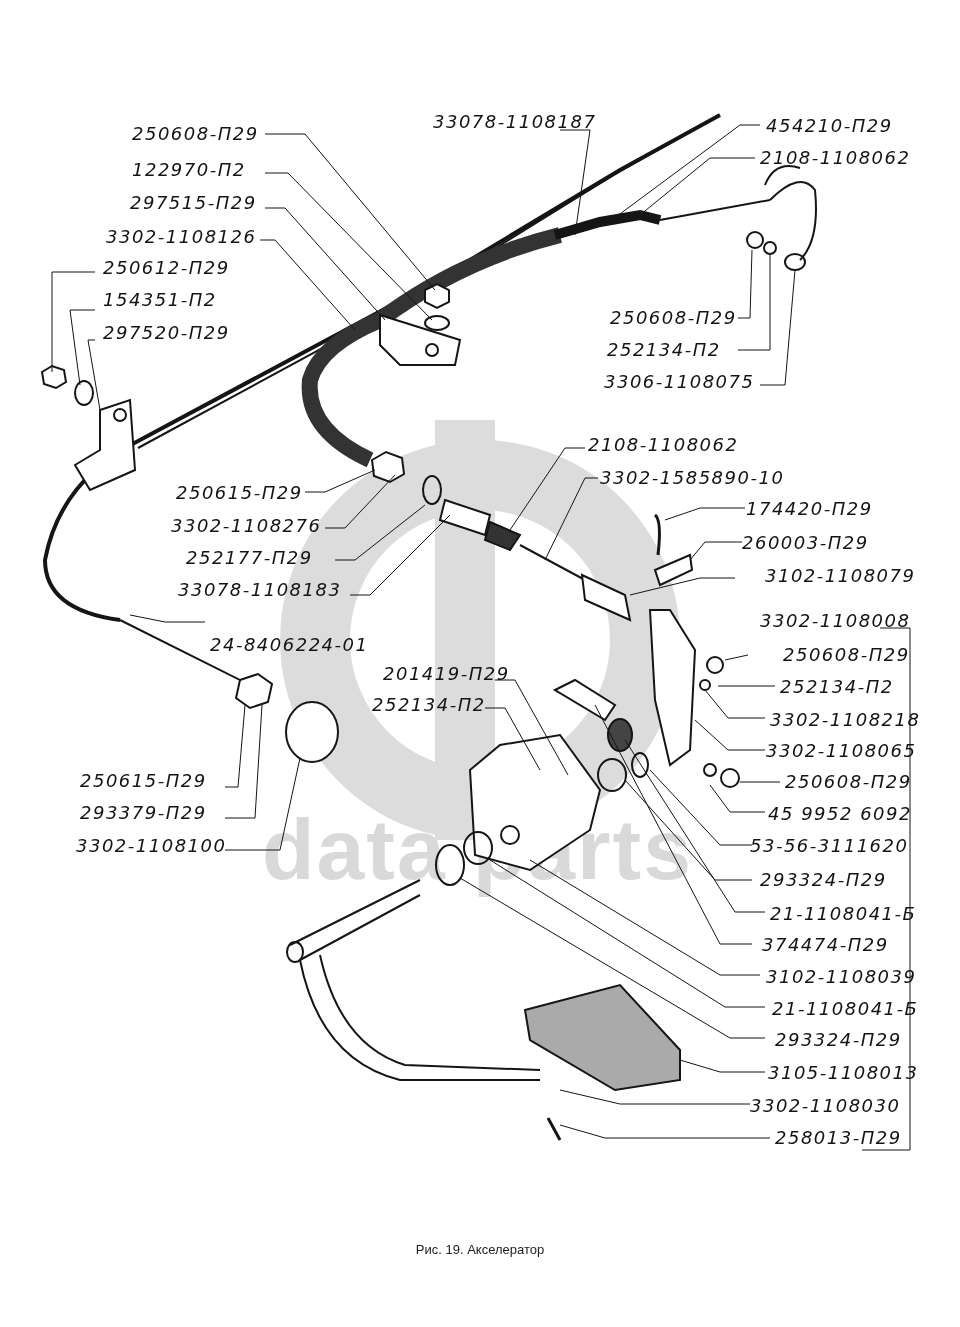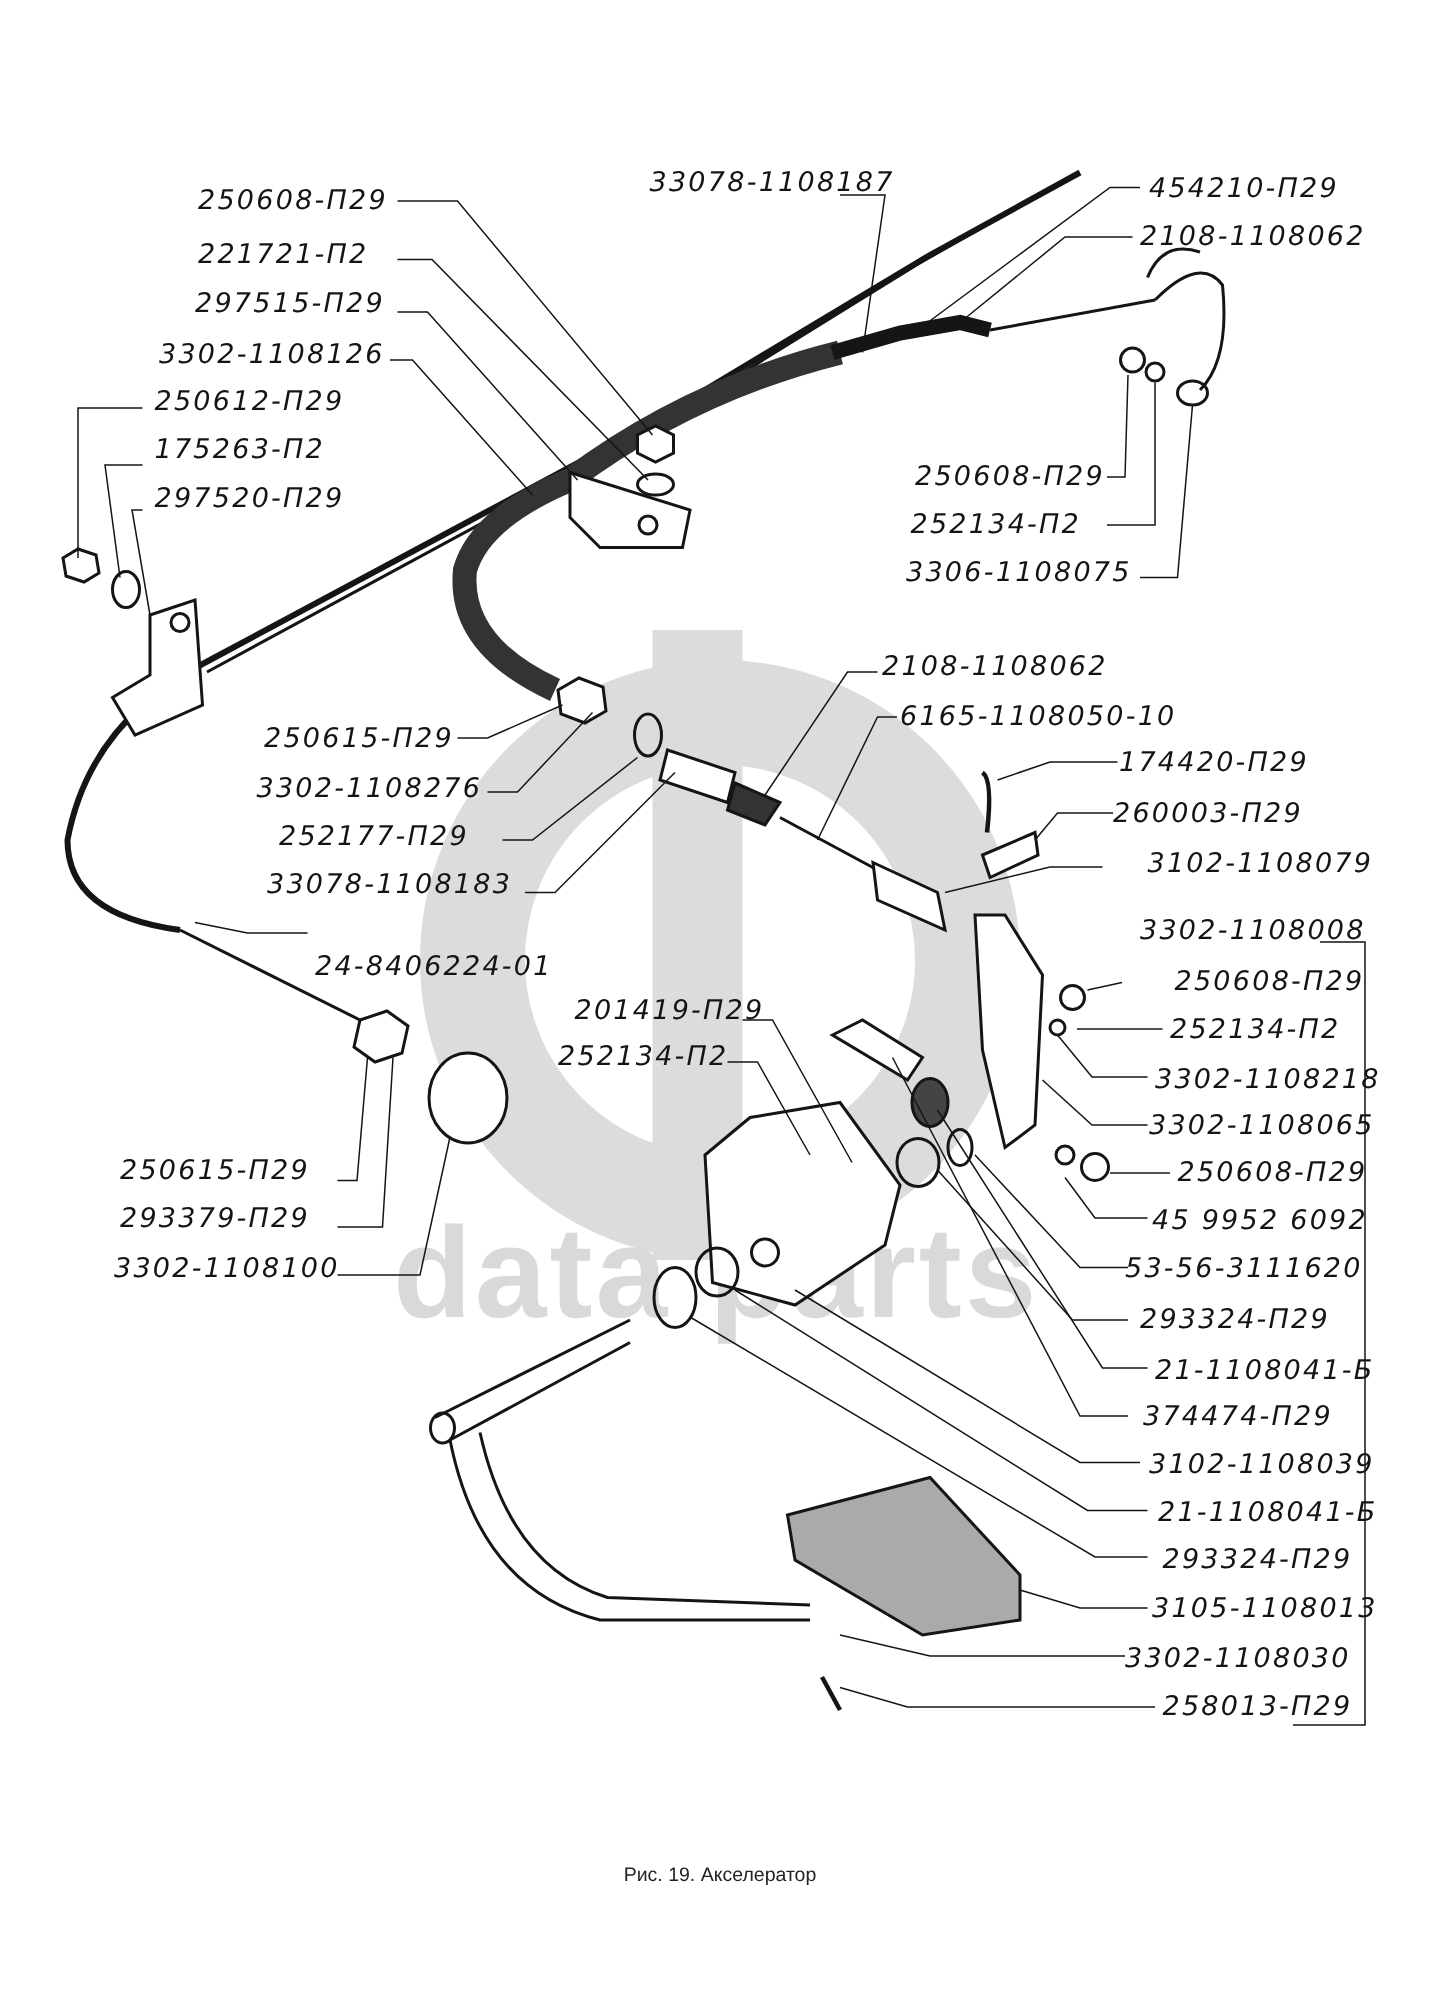--- a/index.html
+++ b/index.html
@@ -129,34 +129,34 @@
       <path d="M765 1038 L730 1038 L460 878"></path>
       <path d="M765 1072 L720 1072 L680 1060"></path>
       <path d="M750 1104 L620 1104 L560 1090"></path>
       <path d="M770 1138 L605 1138 L560 1125"></path>
       <path d="M880 628 L910 628 L910 1150 L862 1150"></path>
     </g>
   </g>
 </svg>
 
 <div class="lbl" style="left:132px;top:124px">250608-П29</div>
-<div class="lbl" style="left:132px;top:160px">221721-П2</div>
+<div class="lbl" style="left:132px;top:160px">122970-П2</div>
 <div class="lbl" style="left:130px;top:193px">297515-П29</div>
 <div class="lbl" style="left:106px;top:227px">3302-1108126</div>
 <div class="lbl" style="left:103px;top:258px">250612-П29</div>
-<div class="lbl" style="left:103px;top:290px">175263-П2</div>
+<div class="lbl" style="left:103px;top:290px">154351-П2</div>
 <div class="lbl" style="left:103px;top:323px">297520-П29</div>
 <div class="lbl" style="left:433px;top:112px">33078-1108187</div>
 <div class="lbl" style="left:766px;top:116px">454210-П29</div>
 <div class="lbl" style="left:760px;top:148px">2108-1108062</div>
 <div class="lbl" style="left:610px;top:308px">250608-П29</div>
 <div class="lbl" style="left:607px;top:340px">252134-П2</div>
 <div class="lbl" style="left:604px;top:372px">3306-1108075</div>
 <div class="lbl" style="left:588px;top:435px">2108-1108062</div>
-<div class="lbl" style="left:600px;top:468px">6165-1108050-10</div>
+<div class="lbl" style="left:600px;top:468px">3302-1585890-10</div>
 <div class="lbl" style="left:176px;top:483px">250615-П29</div>
 <div class="lbl" style="left:171px;top:516px">3302-1108276</div>
 <div class="lbl" style="left:186px;top:548px">252177-П29</div>
 <div class="lbl" style="left:178px;top:580px">33078-1108183</div>
 <div class="lbl" style="left:210px;top:635px">24-8406224-01</div>
 <div class="lbl" style="left:746px;top:499px">174420-П29</div>
 <div class="lbl" style="left:742px;top:533px">260003-П29</div>
 <div class="lbl" style="left:765px;top:566px">3102-1108079</div>
 <div class="lbl" style="left:760px;top:611px">3302-1108008</div>
 <div class="lbl" style="left:783px;top:645px">250608-П29</div>

